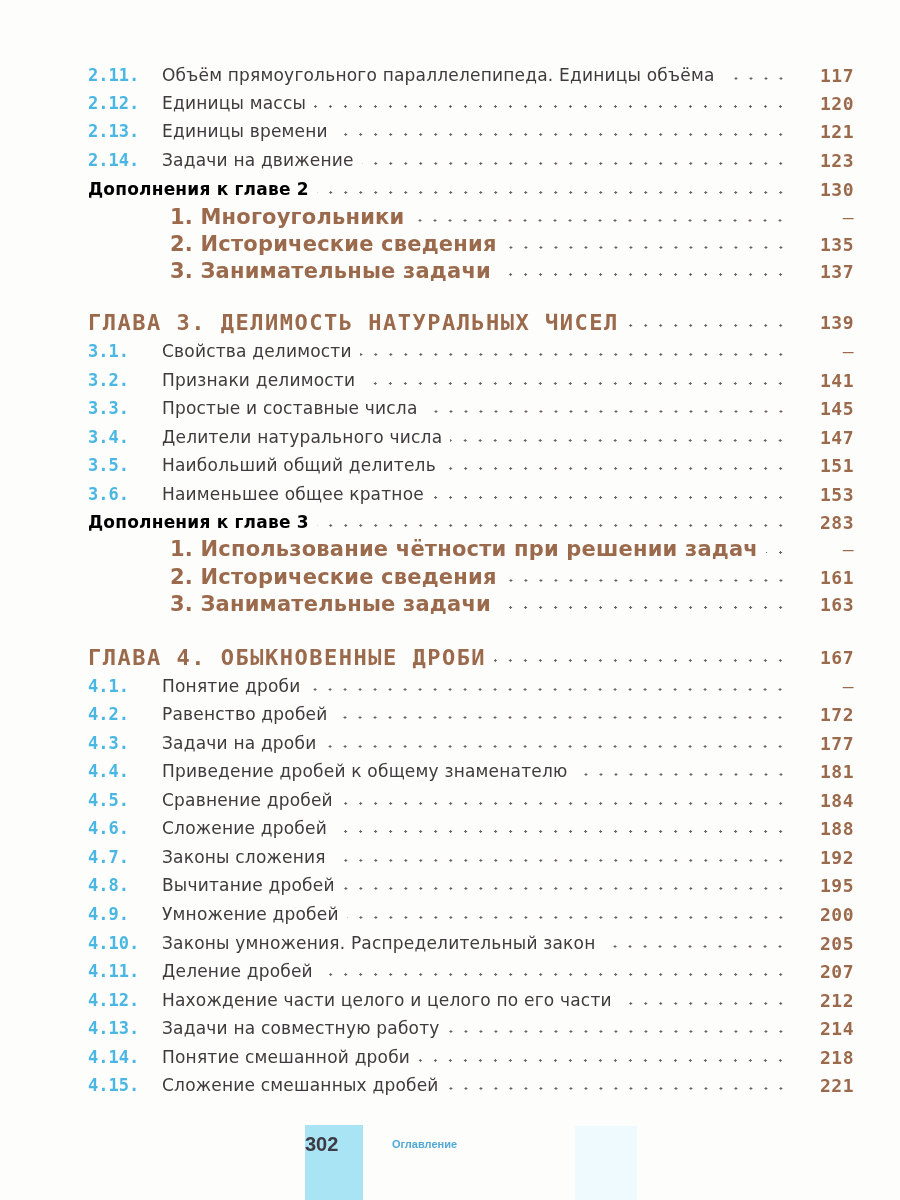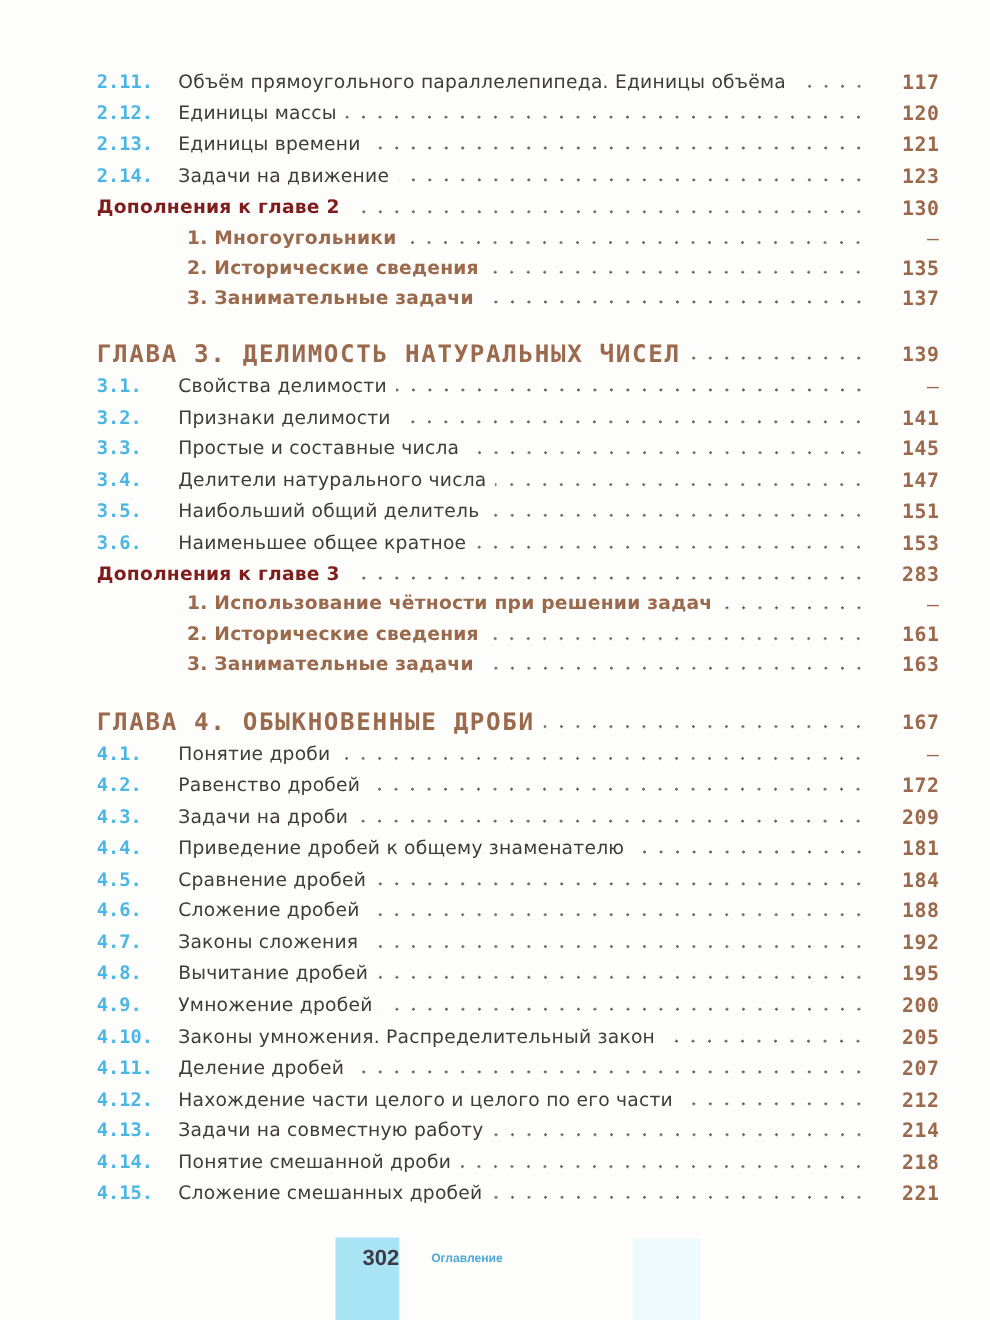--- a/index.html
+++ b/index.html
@@ -33,34 +33,34 @@
     background-image: radial-gradient(circle, #6a6262 1.1px, transparent 1.4px);
     background-size: 15px 3px; background-position: right center;
     background-repeat: repeat-x;
   }
   .page {
     flex: none; width: 60px; text-align: right;
     font-family: "DejaVu Sans Mono", monospace; font-weight: bold;
     font-size: 18px; color: #9b6a4c; letter-spacing: 0.5px;
   }
   .page.dash { font-weight: normal; }
-  .supp-head .title { font-weight: bold; color: #7f1d1d; font-size: 17px; }
+  .supp-head .title { font-weight: bold; color: #000000; font-size: 17px; }
   .supp-item .title {
-    margin-left: 82px; font-weight: bold; color: #9b6a4c; font-size: 17px;
+    margin-left: 82px; font-weight: bold; color: #9b6a4c; font-size: 21px;
   }
   .chapter .title {
     font-family: "DejaVu Sans Mono", monospace; font-weight: bold;
     font-size: 22px; color: #9b6a4c; letter-spacing: 1.5px; text-transform: uppercase;
   }
   .footer-block {
     position: absolute; left: 305px; top: 1125px; width: 58px; height: 75px;
     background: #a9e4f4;
   }
   .footer-page {
-    position: absolute; left: 305px; top: 1133px; width: 58px; text-align: right;
+    position: absolute; left: 305px; top: 1133px; width: 58px; text-align: left;
     font-family: "Liberation Sans", sans-serif; font-weight: bold; font-size: 20px;
     color: #3e3a45;
   }
   .footer-title {
     position: absolute; left: 392px; top: 1138px;
     font-family: "Liberation Sans", sans-serif; font-weight: bold; font-size: 11px;
     color: #4fa8d6;
   }
   .footer-ghost {
     position: absolute; left: 575px; top: 1126px; width: 62px; height: 74px;
@@ -193,21 +193,21 @@
   <div class="row" style="top:701px">
     <span class="num">4.2.</span>
     <span class="title">Равенство дробей</span>
     <span class="leader"></span>
     <span class="page">172</span>
   </div>
   <div class="row" style="top:730px">
     <span class="num">4.3.</span>
     <span class="title">Задачи на дроби</span>
     <span class="leader"></span>
-    <span class="page">209</span>
+    <span class="page">177</span>
   </div>
   <div class="row" style="top:758px">
     <span class="num">4.4.</span>
     <span class="title">Приведение дробей к общему знаменателю</span>
     <span class="leader"></span>
     <span class="page">181</span>
   </div>
   <div class="row" style="top:787px">
     <span class="num">4.5.</span>
     <span class="title">Сравнение дробей</span>

